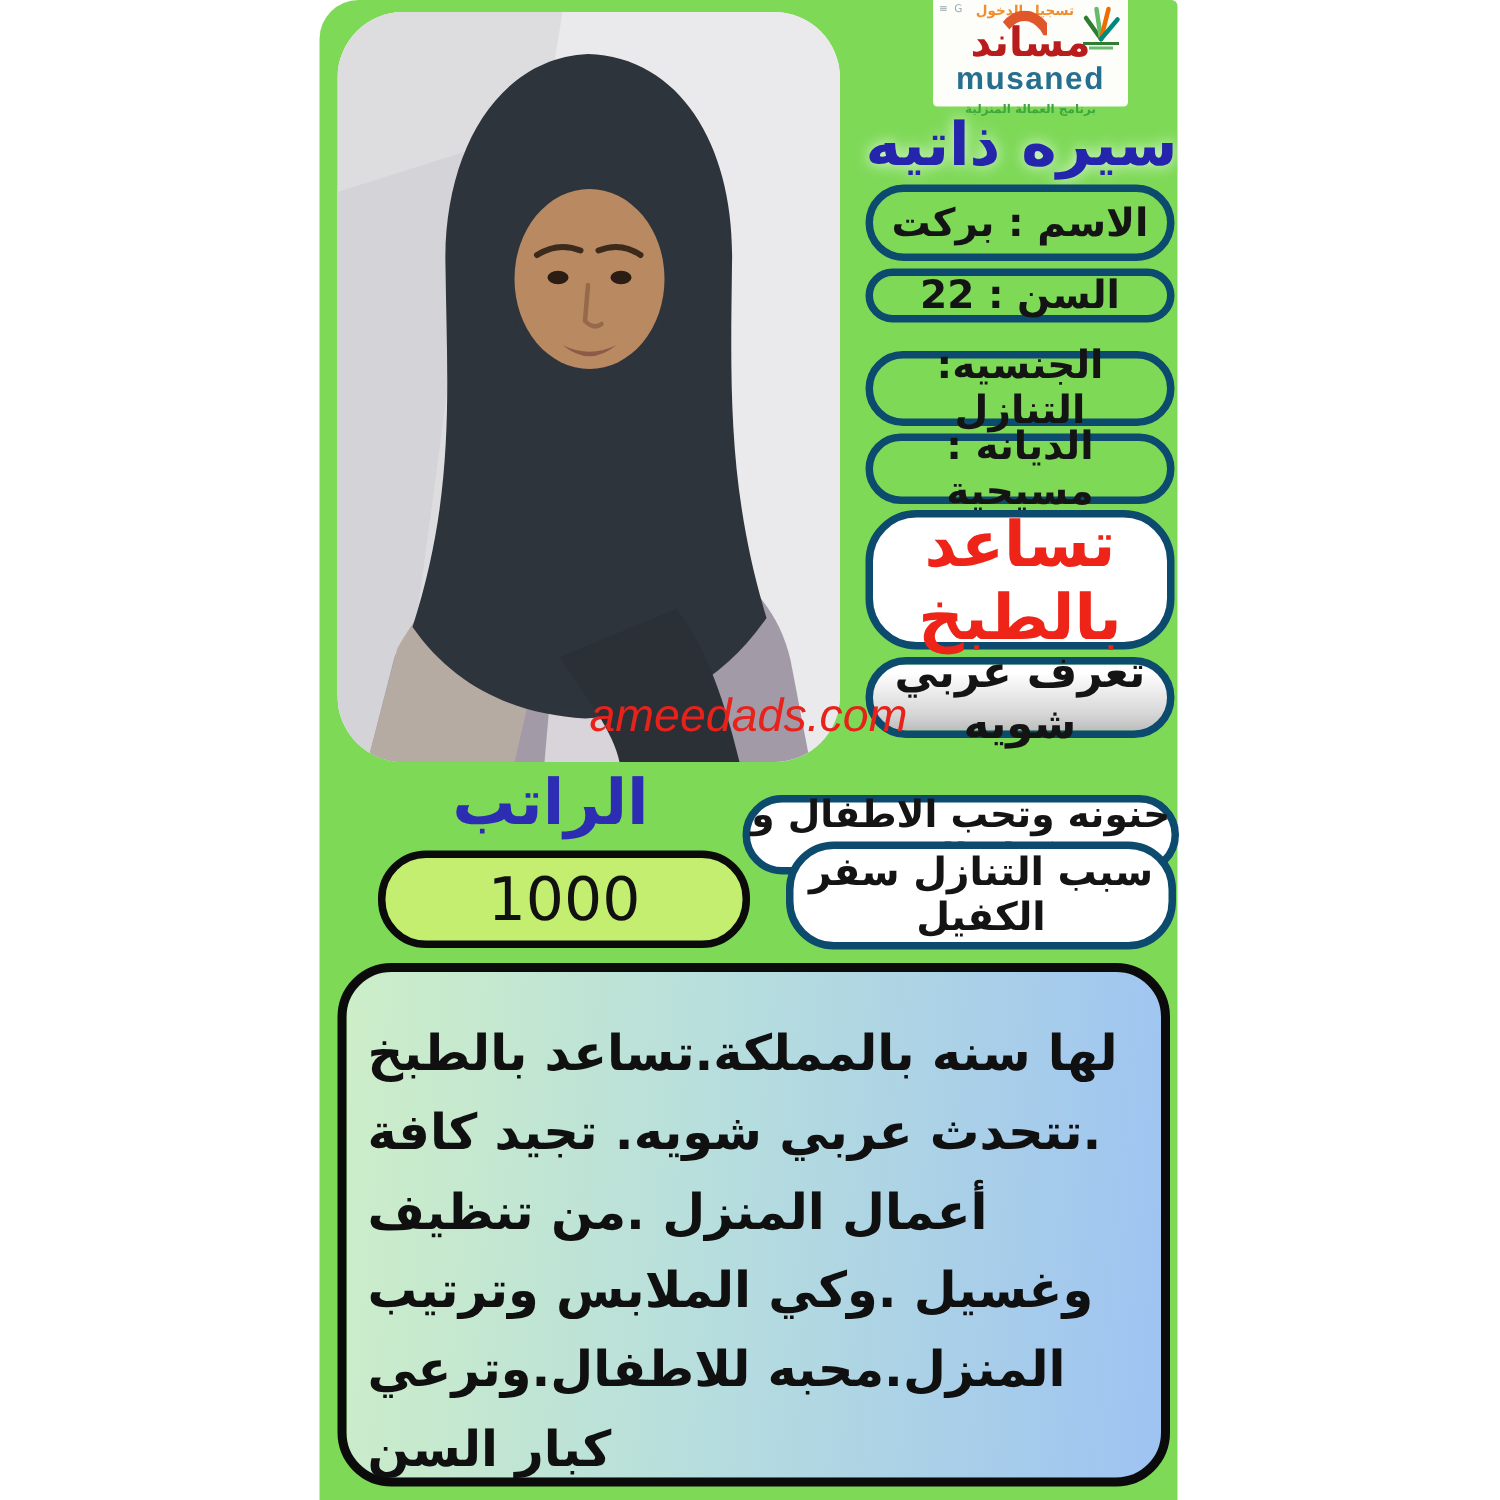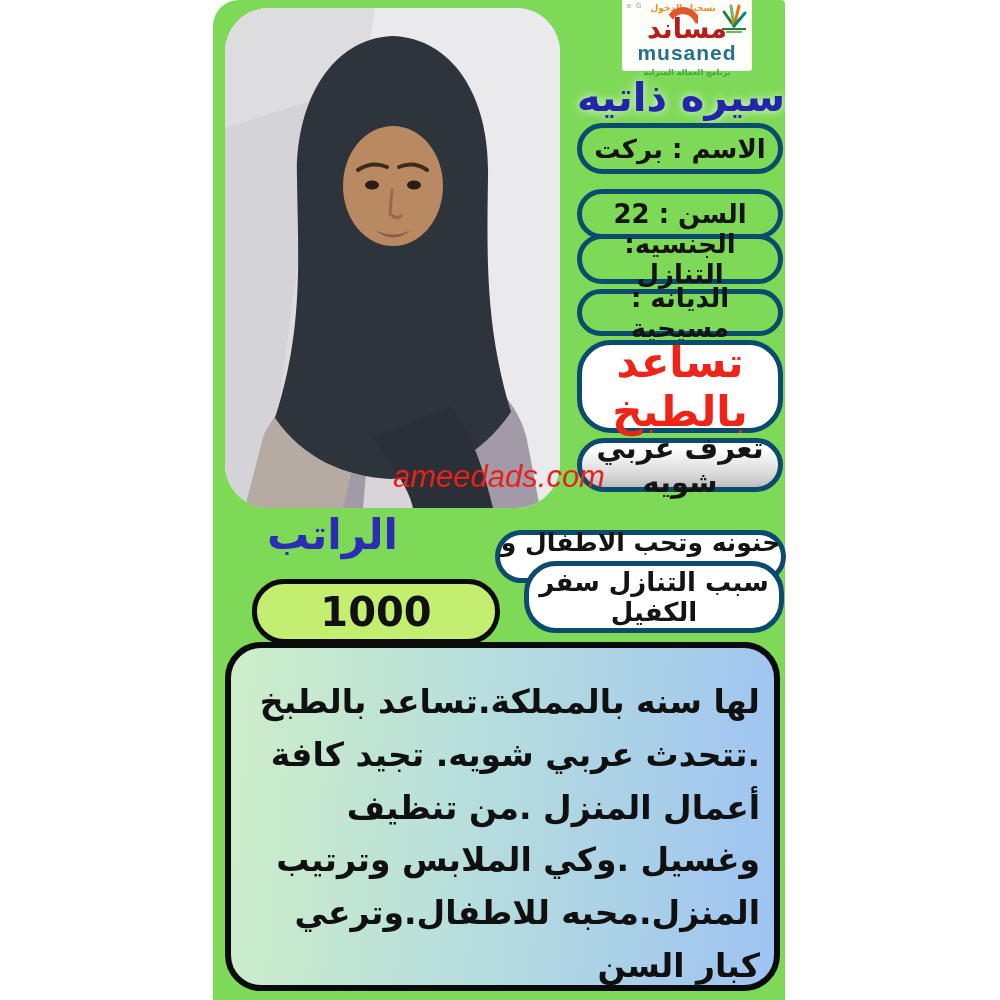--- a/index.html
+++ b/index.html
@@ -40,44 +40,44 @@
     text-shadow:0 0 10px rgba(240,255,240,.9);z-index:2;
   }
   
   .pill{
     position:absolute;box-sizing:border-box;border:5px solid #0c4a6e;
     display:flex;align-items:center;justify-content:center;
     font-weight:bold;color:#141414;direction:rtl;text-align:center;z-index:3;
   }
   .pill.green{background:#7ed957;border-radius:26px;left:364px;width:206px;font-size:26px;}
   .p1{top:123px;height:51px;}
-  .p2{top:189px;height:50px;text-align:right;}
+  .p2{top:179px;height:36px;text-align:right;}
   .p3{top:234px;height:50px;}
   .p4{top:289px;height:47px;}
   .p5{left:364px;width:206px;top:340px;height:93px;background:#ffffff;border-radius:34px;font-size:42px;color:#ee2419;}
   .p6{left:364px;width:206px;top:438px;height:54px;background:linear-gradient(180deg,#ffffff 12%,#d6d6d6 75%,#bdbdbd 100%);border-radius:28px;font-size:29px;}
   .p7{left:282px;width:291px;top:498px;height:53px;background:#ffffff;border-radius:27px;font-size:25px;margin-top:32px;}
   .p8{left:311px;width:260px;top:561px;height:72px;background:#ffffff;border-radius:32px;font-size:26px;}
   
   .salary-label{
-    position:absolute;left:54px;top:510px;width:200px;text-align:left;
+    position:absolute;left:54px;top:510px;width:200px;text-align:center;
     font-size:42px;font-weight:bold;color:#2d2db3;direction:rtl;z-index:3;
   }
   .salary-pill{
     position:absolute;left:39px;top:567px;width:248px;height:65px;box-sizing:border-box;
     background:#c3ee70;border:5px solid #0b0b0b;border-radius:32px;
     display:flex;align-items:center;justify-content:center;
-    font-size:40px;font-weight:bold;color:#111;z-index:3;margin-top:12px;
+    font-size:40px;font-weight:normal;color:#111;z-index:3;
   }
   
   .desc-box{
     position:absolute;left:12px;top:642px;width:555px;height:349px;box-sizing:border-box;
     border:6px solid #0b0b0b;border-radius:36px;
     background:linear-gradient(95deg,#cdeec8 0%,#b7dedd 45%,#9ec3f2 100%);
-    padding:28px 14px;direction:rtl;text-align:right;
+    padding:28px 14px;direction:rtl;text-align:left;
     font-size:33px;font-weight:bold;color:#101010;line-height:1.6;z-index:2;
   }
   
   .watermark{
     position:absolute;left:180px;top:459px;z-index:5;
     font-family:"Liberation Sans",sans-serif;font-size:31px;color:#e7221b;font-style:italic;
   }
 </style>
 </head>
 <body>

